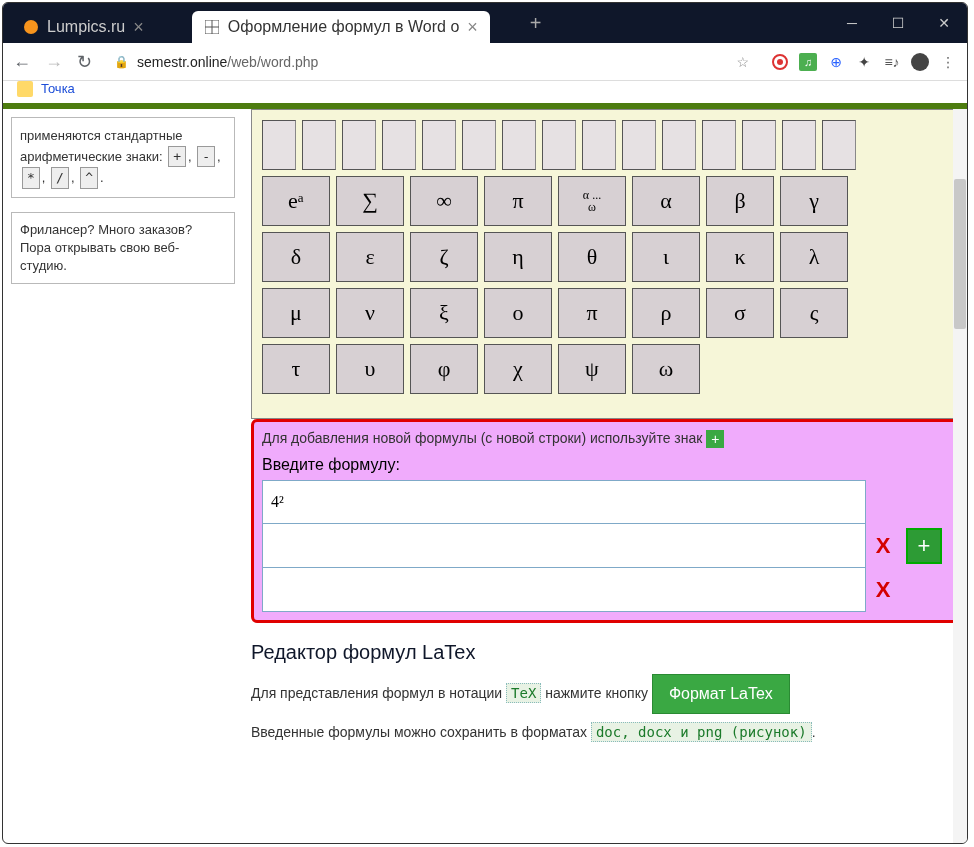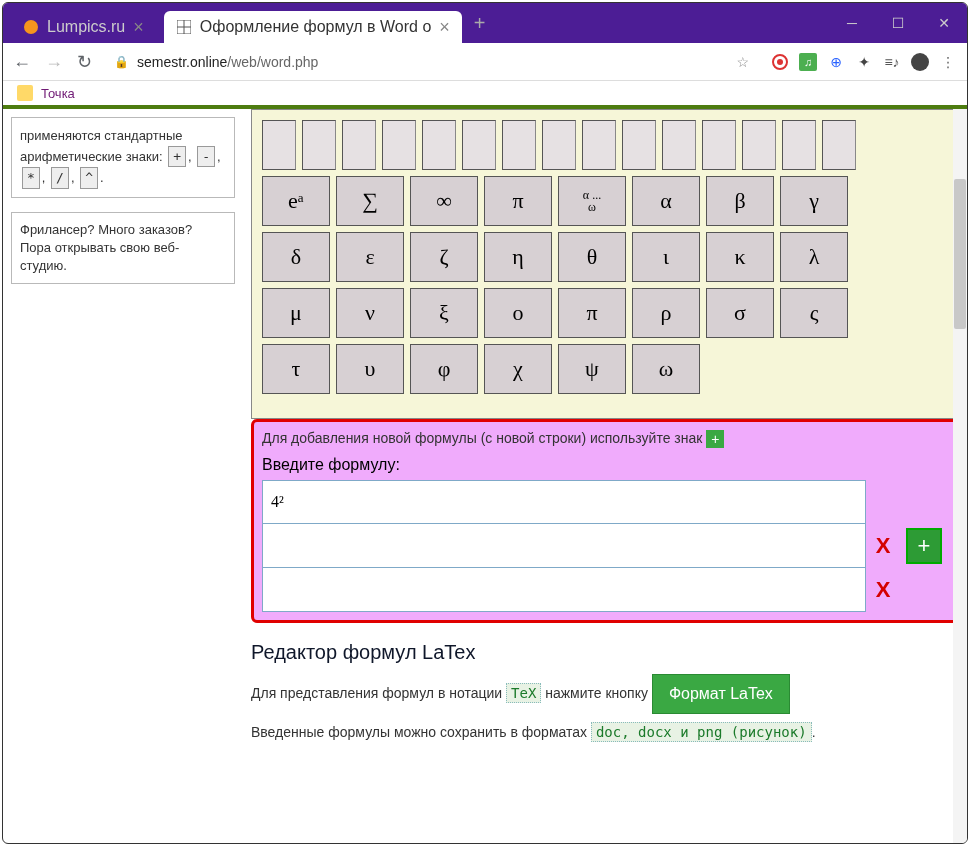--- a/index.html
+++ b/index.html
@@ -1,40 +1,40 @@
 <!DOCTYPE html>
 <html><head>
 <meta charset="utf-8">
 <style>
 * { box-sizing: border-box; margin: 0; padding: 0; }
 body { font-family: Arial, sans-serif; background: #fff; width: 974px; height: 847px; overflow: hidden; position: relative; }
 
 .window-frame { border: 1px solid #333; width: 966px; height: 842px; margin: 2px; border-radius: 6px; overflow: hidden; background: #fff; }
 
-.titlebar { background: #4c1d95; height: 40px; display: flex; align-items: center; padding: 0; position: relative; }
+.titlebar { background: #0f172a; height: 40px; display: flex; align-items: center; padding: 0; position: relative; gap: 28px; }
 .tab { display: flex; align-items: center; padding: 0 12px; height: 32px; margin-top: 8px; margin-left: 8px; border-radius: 6px 6px 0 0; gap: 8px; }
 .tab.inactive { color: #ccc; }
 .tab.active { background: #fff; color: #333; }
 .tab-icon { width: 16px; height: 16px; display: inline-flex; align-items: center; justify-content: center; }
 .tab-close { color: #888; font-size: 18px; cursor: pointer; }
 .new-tab { color: #aaa; font-size: 20px; margin-left: 12px; cursor: pointer; }
 .win-controls { position: absolute; right: 0; top: 0; display: flex; }
 .win-btn { width: 46px; height: 40px; display: flex; align-items: center; justify-content: center; color: #ccc; cursor: pointer; font-size: 14px; }
 
 .navbar { background: #fff; height: 38px; display: flex; align-items: center; padding: 0 10px; gap: 14px; border-bottom: 1px solid #ddd; }
 .nav-arrow { color: #5f6368; font-size: 18px; cursor: pointer; }
 .nav-arrow.disabled { color: #bbb; }
 .addrbar { flex: 1; display: flex; align-items: center; background: #fff; border-radius: 14px; padding: 0 8px; gap: 8px; color: #555; font-size: 14px; }
 .addrbar .lock { color: #5f6368; font-size: 12px; }
 .addrbar .url { color: #666; }
 .addrbar .url .host { color: #222; }
 .ext-icons { display: flex; gap: 10px; align-items: center; }
 .ext-icon { width: 18px; height: 18px; display: inline-flex; align-items: center; justify-content: center; font-size: 14px; }
 
-.bookmarks { background: #fff; height: 28px; display: flex; align-items: center; padding: 0 14px; gap: 8px; font-size: 13px; color: #701a75; border-bottom: 4px solid #4d7c0f; }
+.bookmarks { background: #fff; height: 28px; display: flex; padding: 0 14px; gap: 8px; font-size: 13px; color: #1d4ed8; border-bottom: 6px solid #4d7c0f; }
 .bm-folder { width: 16px; height: 16px; background: #ffd968; border-radius: 2px; }
 
 .content { display: flex; height: calc(100% - 106px); position: relative; }
 
 .sidebar { width: 240px; padding: 8px; font-size: 13px; color: #333; }
 .sidebar-box { border: 1px solid #b9b9b9; padding: 8px; margin-bottom: 14px; line-height: 1.5; }
 .op-btn { display: inline-block; border: 1px solid #999; background: #eee; padding: 0 4px; margin: 0 2px; font-family: monospace; }
 
 .skillbox { border: 1px solid #b9b9b9; }
 .skillbox-head { background: #fffce8; color: #b04444; text-align: center; padding: 6px; font-size: 13px; border-bottom: 1px solid #ccc; }

